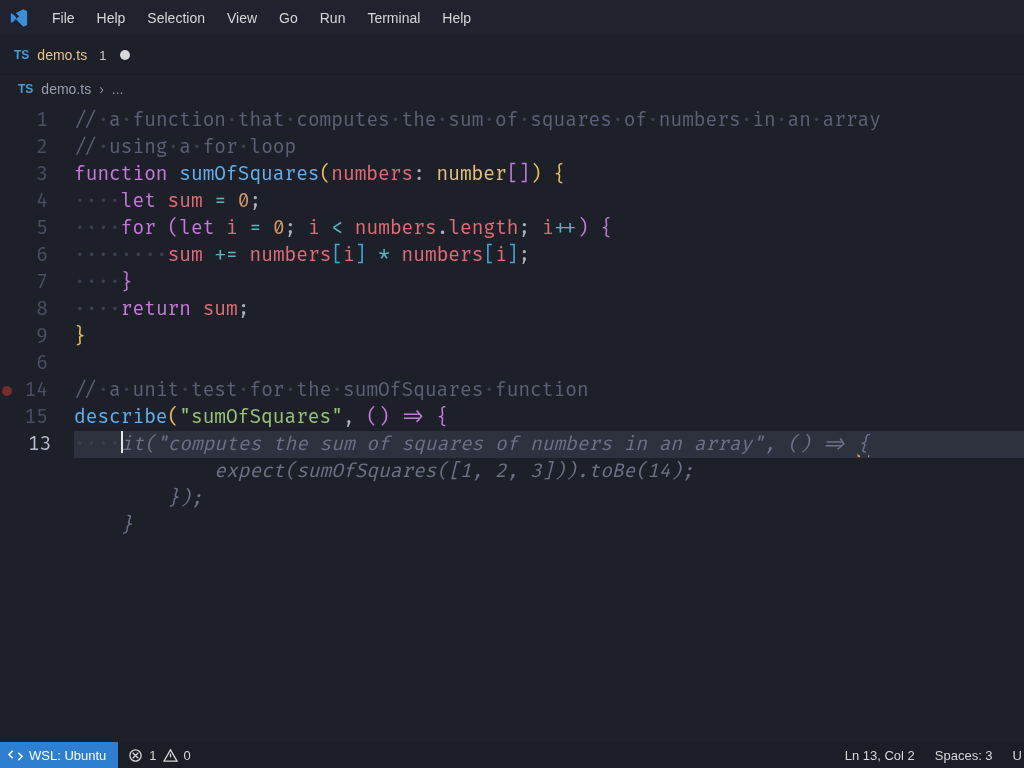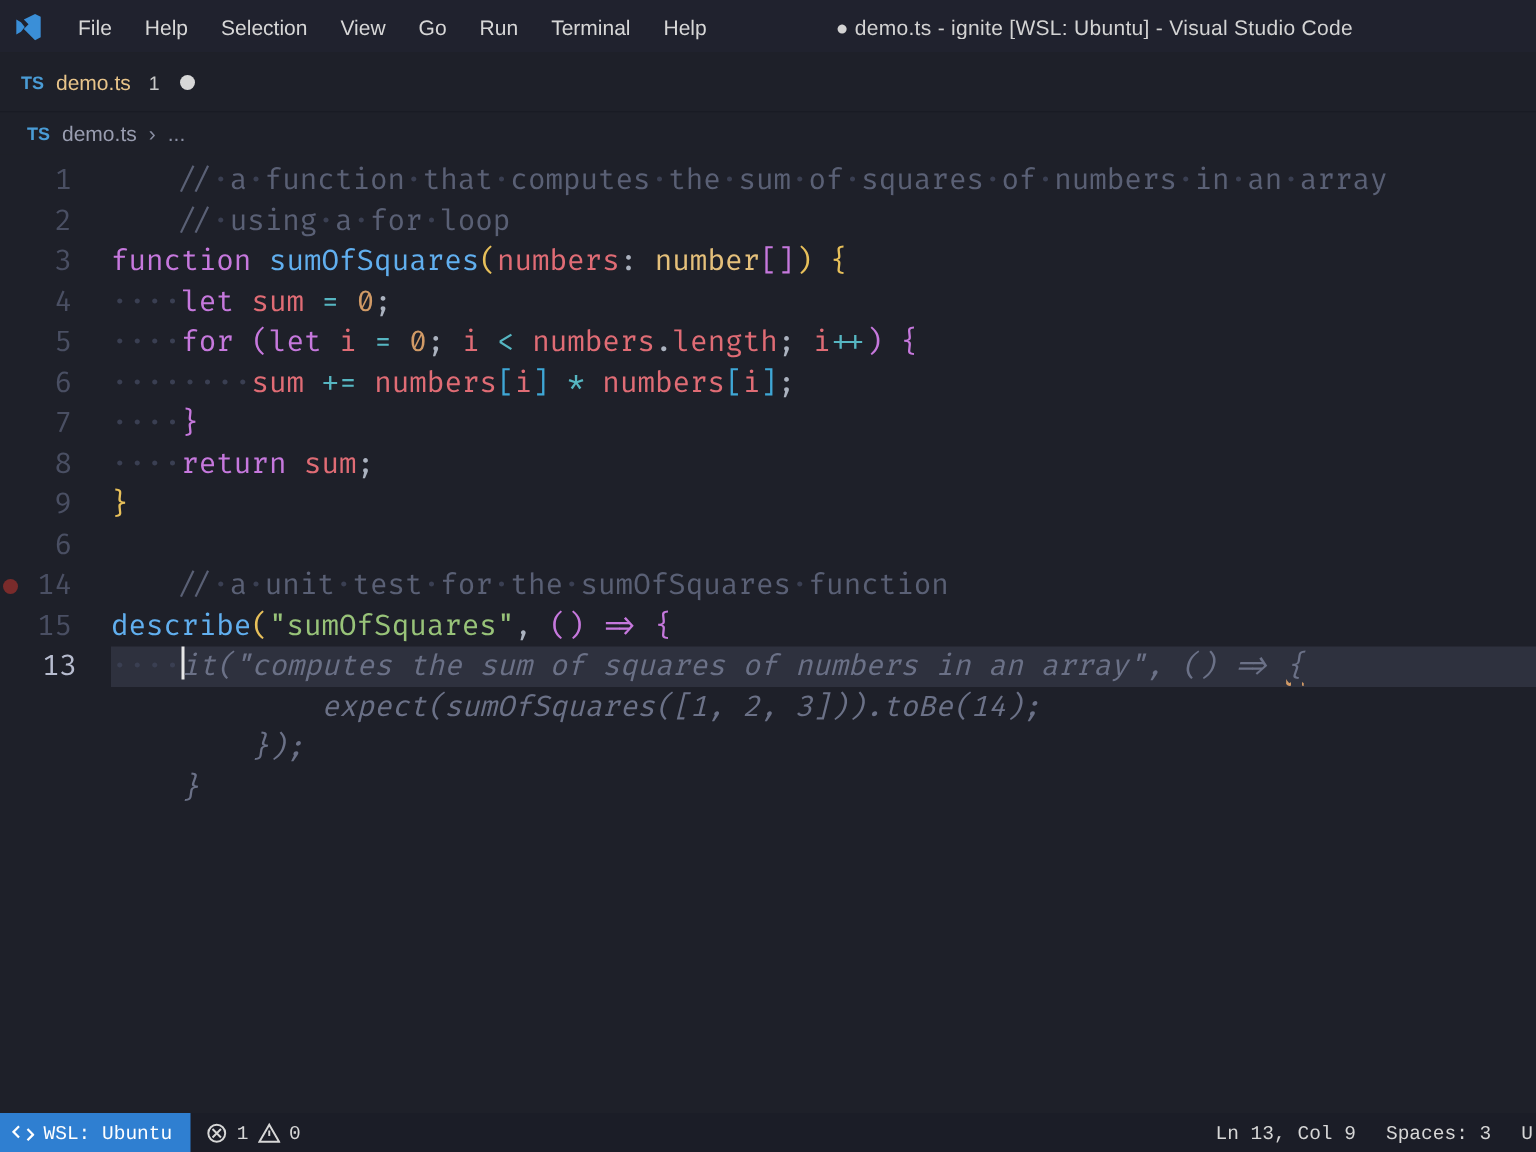--- a/index.html
+++ b/index.html
@@ -129,21 +129,21 @@
   .code .row { height: 27px; position: relative; }
   .code .row.hl { background: rgba(120,130,160,0.18); }
   .code .cursor {
     display: inline-block;
     width: 2px; height: 22px;
     background: #e7e7e7;
     vertical-align: -3px;
     margin-right: -2px;
   }
   
-  .cmt   { color: #5a6075; margin-left: 44px; }
+  .cmt   { color: #5a6075; }
   .ws-dot{ color: #3a3f52; }
   .kw    { color: #c678dd; }
   .fn    { color: #61afef; }
   .id    { color: #e06c75; }
   .type  { color: #e5c07b; }
   .op    { color: #56b6c2; }
   .punc  { color: #abb2bf; }
   .brk0  { color: #e8c05a; }  
   .brk1  { color: #c678dd; }  
   .brk2  { color: #3fa7d6; }  
@@ -162,21 +162,20 @@
     display: flex;
     align-items: stretch;
     font-size: 13px;
     color: #d7d7d7;
   }
   .statusbar .sb-item {
     display: flex; align-items: center;
     padding: 0 10px;
     gap: 6px;
     cursor: default;
-    font-family: Liberation Mono, monospace;
   }
   .statusbar .remote {
     background: #2f7fd1;
     color: #fff;
     padding: 0 12px 0 8px;
   }
   .statusbar .remote svg { width: 15px; height: 15px; }
   .statusbar .spacer { flex: 1; }
   .sb-ico { display: inline-flex; align-items:center; }
   .sb-ico svg { width: 15px; height: 15px; }
@@ -191,23 +190,20 @@
       </svg>
   </span>
   <span class="menu-item">File</span>
   <span class="menu-item">Help</span>
   <span class="menu-item">Selection</span>
   <span class="menu-item">View</span>
   <span class="menu-item">Go</span>
   <span class="menu-item">Run</span>
   <span class="menu-item">Terminal</span>
   <span class="menu-item">Help</span>
-  <span class="window-title">
-    <span class="dot">●</span><span>demo.ts - ignite [WSL: Ubuntu] - Visual Studio Code</span>
-  </span>
 </div>
 
 <div class="tabs">
   <div class="tab active">
     <span class="ts-badge">TS</span>
     <span>demo.ts</span>
     <span class="mod-count">1</span>
     <span class="mod-dot"></span>
   </div>
 </div>
@@ -258,16 +254,16 @@
     <span>1</span>
     <span class="sb-ico">
       <svg viewBox="0 0 16 16" fill="none" stroke="#d7d7d7" stroke-width="1.4">
           <path d="M8 2l7 12H1L8 2z"></path>
           <path d="M8 6v4M8 12v0"></path>
         </svg>
     </span>
     <span>0</span>
   </div>
   <div class="spacer"></div>
-  <div class="sb-item">Ln 13, Col 9</div>
+  <div class="sb-item">Ln 13, Col 2</div>
   <div class="sb-item">Spaces: 3</div>
   <div class="sb-item" style="padding-right:2px">U</div>
 </div>
 
 </body></html>

